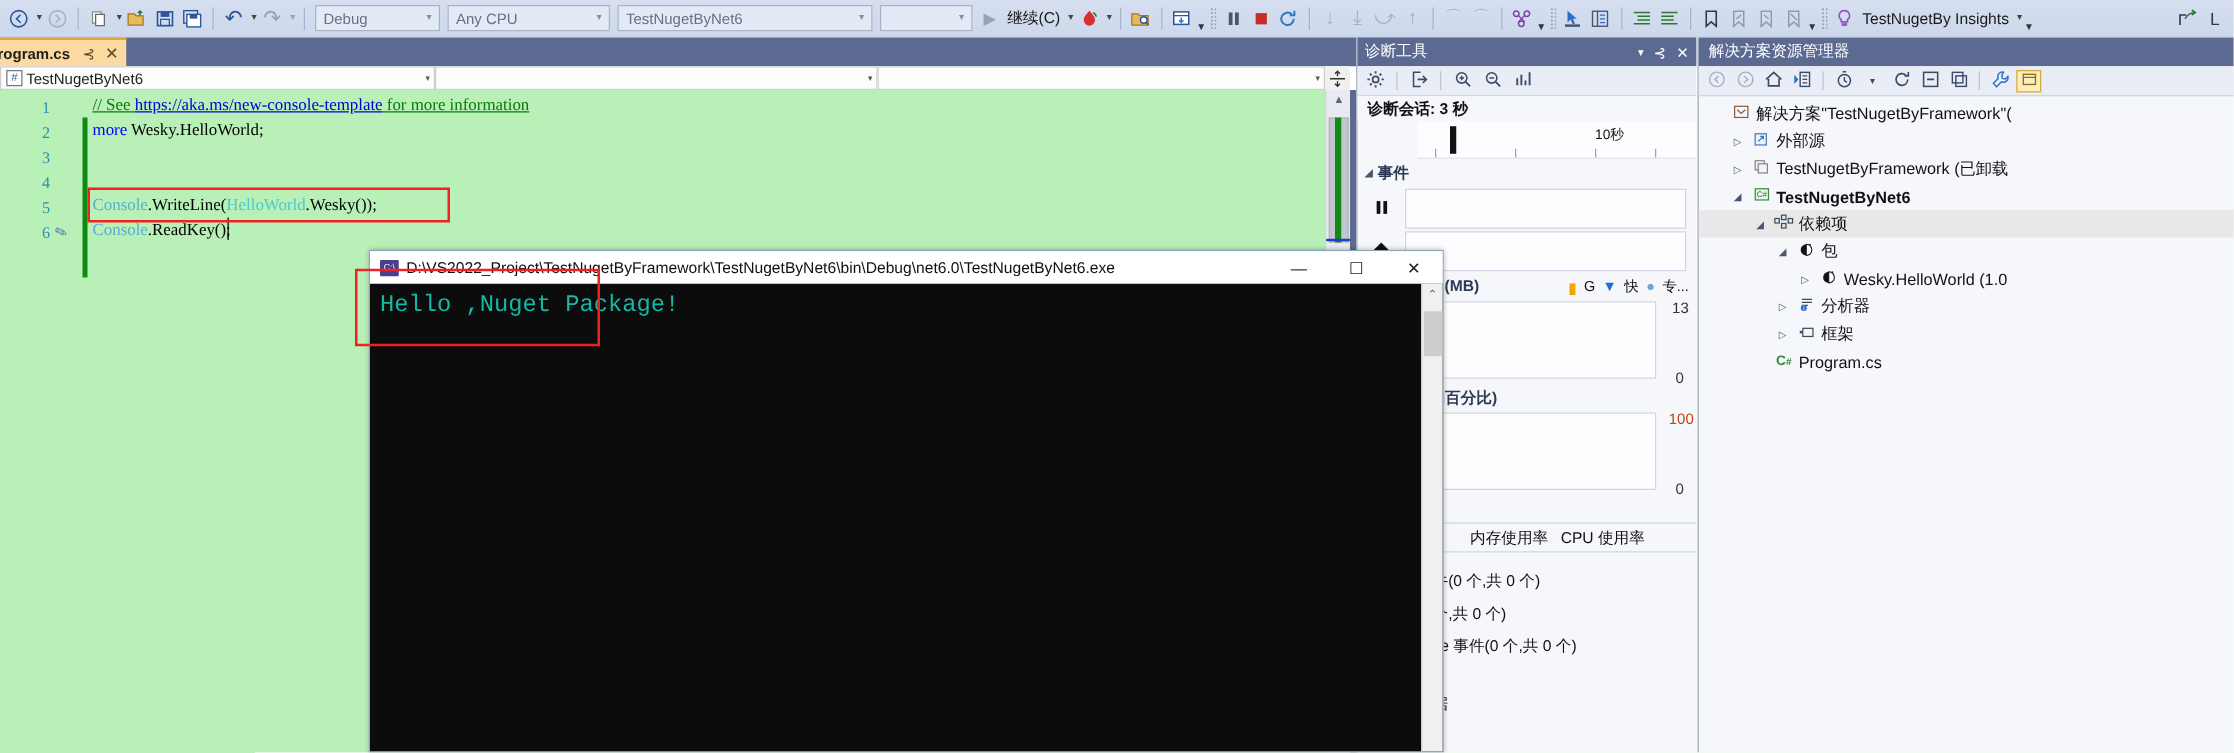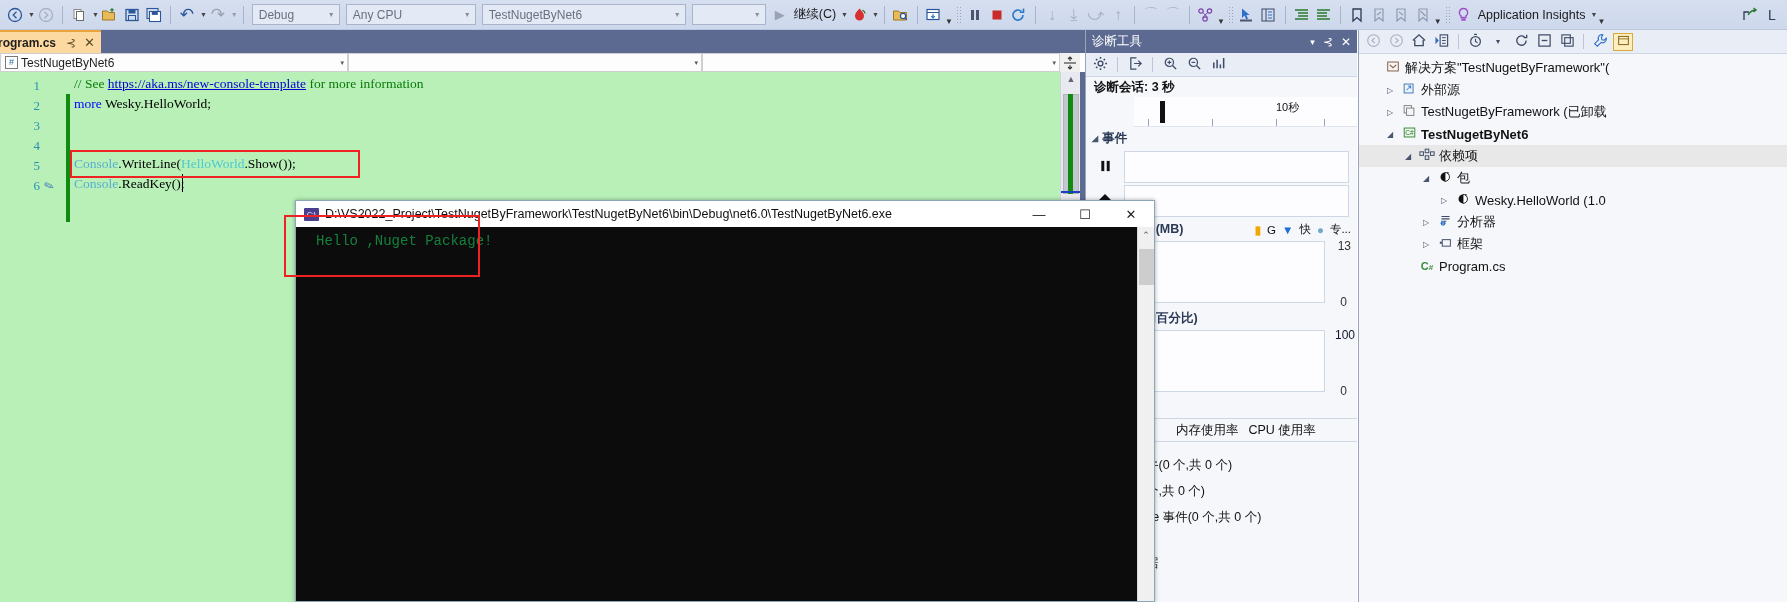--- a/index.html
+++ b/index.html
@@ -92,21 +92,21 @@
     background: #b8f0b8; overflow: hidden;
   }
   .gutter-num {
     position: absolute; width: 40px; text-align: right;
     color: #2b91af; font-size: 13px; font-family: "Liberation Serif", serif;
   }
   .code-line {
     position: absolute; left: 74px; font-size: 13.5px;
     font-family: "Liberation Serif", serif; color: #000; white-space: pre;
   }
-  .k-comment { color: #0a7a0a; }
+  .k-comment { color: #0a7a0a; text-decoration: underline; }
   .k-link { color: #0000d0; text-decoration: underline; }
   .k-kw { color: #0000ff; }
   .k-type { color: #4ec9d0; }
   .k-type2 { color: #5aaed0; }
   .changebar {
     position: absolute; left: 66px; width: 4px; background: #108a10;
   }
   .redbox {
     position: absolute; border: 2.5px solid #ee2222; pointer-events: none;
   }
@@ -235,22 +235,22 @@
   .con-btns { margin-left:auto; display:flex; height:26px; }
   .con-btns > div {
     width:46px; height:26px; display:flex; align-items:center;
     justify-content:center; font-size:13px; color:#222;
   }
   .con-body {
     position:absolute; left:0; top:26px; right:0; bottom:0;
     background:#0c0c0c; overflow:hidden;
   }
   .con-text {
-    position:absolute; left:20px; top:6px; color:#15803d;
-    font-family:"Liberation Mono", monospace; font-size:14px; white-space:pre;
+    position:absolute; left:8px; top:6px; color:#14b8a6;
+    font-family:"Liberation Mono", monospace; font-size:19px; white-space:pre;
   }
   .con-sb {
     position:absolute; right:0; top:26px; width:17px; bottom:0; background:#f0f0f0;
     border-left:1px solid #d8d8d8;
   }
   .con-sb .up { text-align:center; font-size:9px; color:#505050; padding-top:3px;}
   .con-sb .thumb {
     position:absolute; left:1px; top:22px; width:15px; height:36px; background:#cdcdcd;
   }
 </style>
@@ -303,21 +303,21 @@
         </svg>
     </span>
     <span class="tb-sep"></span>
 
     <span class="tb-btn" style="font-size:17px;">↶</span>
     <span class="tb-caret">▼</span>
     <span class="tb-btn" style="font-size:17px;color:#99a0b0;">↷</span>
     <span class="tb-caret" style="color:#99a0b0;">▼</span>
     <span class="tb-sep"></span>
 
-    <span class="tb-combo" style="width:88px;">
+    <span class="tb-combo" style="width:100px;">
       <span>Debug</span>
       <span class="cb-arrow">▼</span>
     </span>
     <span class="tb-combo" style="width:130px;">
       <span>Any CPU</span>
       <span class="cb-arrow">▼</span>
     </span>
     <span class="tb-combo" style="width:204px;">
       <span>TestNugetByNet6</span>
       <span class="cb-arrow">▼</span>
@@ -444,21 +444,21 @@
         </svg>
     </span>
     <span class="tb-dd-small">▼</span>
     <span class="tb-grip"></span>
     <span class="tb-btn">
       <svg width="17" height="16" viewBox="0 0 17 16">
           <path d="M8.5 1.5 a4 4 0 0 1 2.5 7.2 v1.8 h-5 v-1.8 a4 4 0 0 1 2.5 -7.2z" fill="none" stroke="#9b4fc8" stroke-width="1.3"></path>
           <rect x="6.3" y="11.5" width="4.4" height="2.2" fill="#9b4fc8"></rect>
         </svg>
     </span>
-    <span class="tb-label">Application Insights</span>
+    <span class="tb-label">TestNugetBy Insights</span>
     <span class="tb-caret">▼</span>
     <span class="tb-dd-small">▼</span>
 
     <span style="flex:1"></span>
     <span class="tb-btn">
       <svg width="17" height="16" viewBox="0 0 17 16">
           <path d="M2 13 V5 h5" fill="none" stroke="#2b3a55" stroke-width="1.3"></path>
           <path d="M6 8 C9 3 12 3 14 3 M11.5 1 L14.2 3 L11.5 5" fill="none" stroke="#2b7a2b" stroke-width="1.3"></path>
         </svg>
     </span>
@@ -513,21 +513,21 @@
     <div class="gutter-num" style="top:46px;">3</div>
     <div class="gutter-num" style="top:66px;">4</div>
     <div class="gutter-num" style="top:86px;">5</div>
     <div class="gutter-num" style="top:106px;">6</div>
     <div class="edit-pencil" style="left:44px; top:107px;">✎</div>
 
     <div class="code-line" style="top:4px;"><span class="k-comment">// See </span><span class="k-link">https://aka.ms/new-console-template</span><span class="k-comment"> for more information</span></div>
 
     <div class="code-line" style="top:24px;"><span class="k-kw">more </span><span>Wesky.HelloWorld;</span></div>
 
-    <div class="code-line" style="top:84px;"><span class="k-type2">Console</span><span>.WriteLine(</span><span class="k-type">HelloWorld</span><span>.Show());</span></div>
+    <div class="code-line" style="top:84px;"><span class="k-type2">Console</span><span>.WriteLine(</span><span class="k-type">HelloWorld</span><span>.Wesky());</span></div>
 
     <div class="code-line" style="top:104px;"><span class="k-type2">Console</span><span>.ReadKey();</span></div>
     <div class="caret-line" style="left:182px; top:102px; height:18px;"></div>
 
     <div class="redbox" style="left:70px; top:78px; width:290px; height:28px;"></div>
   </div>
 
   <div class="ed-scroll">
     <div class="arrow-up">▲</div>
     <div class="ed-thumb"></div>
@@ -641,38 +641,41 @@
     </div>
 
     <div class="diag-group">
       <span style="padding-left:14px;">处理器的百分比)</span>
     </div>
 
     <div class="chart-wrap" style="height:66px;">
       <div class="chart-box" style="margin-right:32px;">
         <div class="chart-vline" style="left:57px;"></div>
       </div>
-      <div style="position:absolute;right:2px;top:-2px;font-size:12px;color:#0f172a;">100</div>
+      <div style="position:absolute;right:2px;top:-2px;font-size:12px;color:#c2410c;">100</div>
       <div style="position:absolute;right:10px;bottom:-2px;font-size:12px;color:#333;">0</div>
     </div>
 
     <div class="diag-tabs" style="margin-top:22px;">
       <span>内存使用率</span>
       <span>CPU 使用率</span>
     </div>
 
     <div class="diag-summary">
       <div>牛(0 个,共 0 个)</div>
       <div>个,共 0 个)</div>
       <div>ce 事件(0 个,共 0 个)</div>
       <div style="padding-top:20px;">据</div>
     </div>
   </div>
 
   <div class="solex">
+    <div class="solex-title">
+      <span>解决方案资源管理器</span>
+    </div>
 
     <div class="solex-toolbar">
       <span class="si disabled">
         <svg width="15" height="15" viewBox="0 0 16 16">
             <circle cx="8" cy="8" r="6.2" fill="none" stroke="#a8b0c2" stroke-width="1.2"></circle>
             <path d="M9.3 5.2 L6.3 8 L9.3 10.8" fill="none" stroke="#a8b0c2" stroke-width="1.2"></path>
           </svg>
       </span>
       <span class="si disabled">
         <svg width="15" height="15" viewBox="0 0 16 16">

